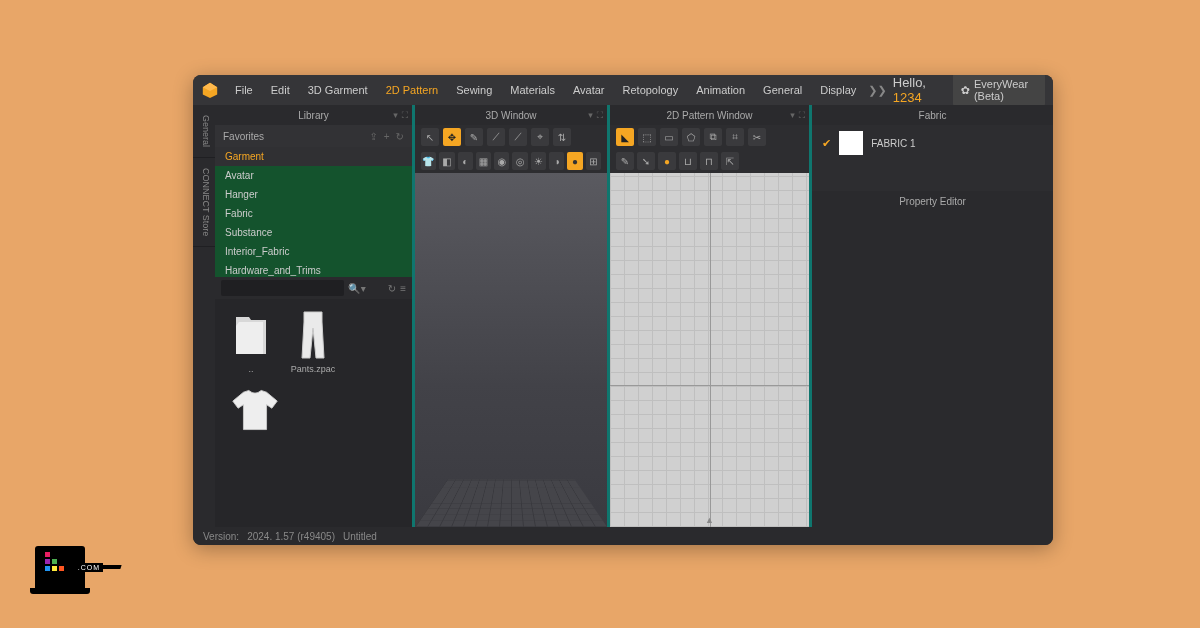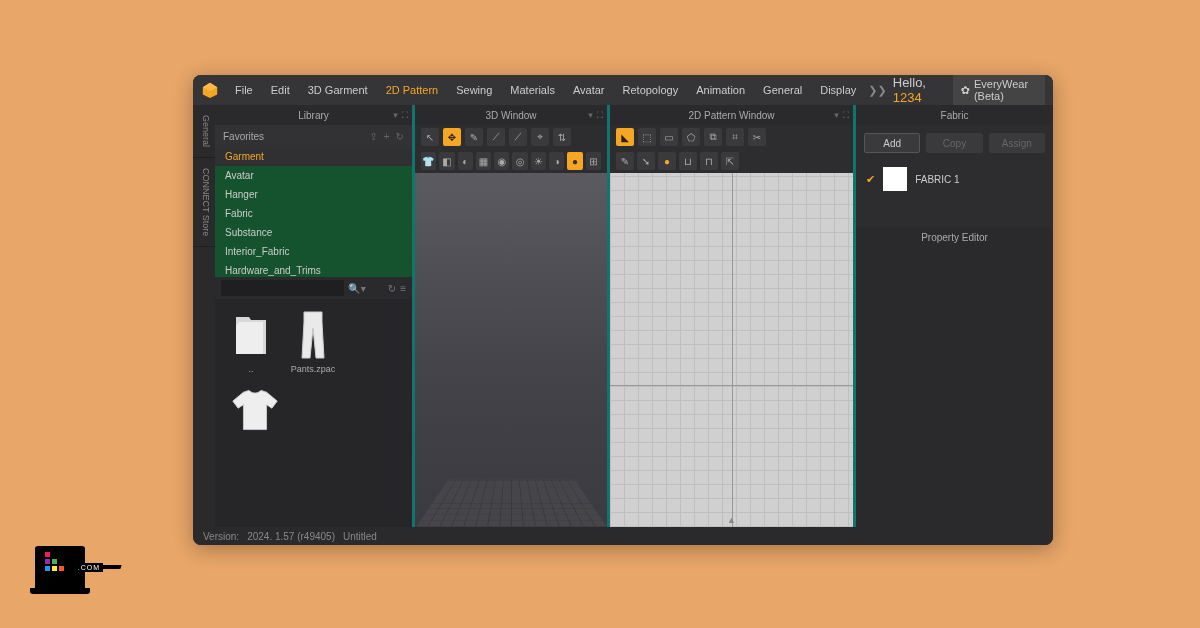--- a/index.html
+++ b/index.html
@@ -30,21 +30,21 @@
 .thumb-area{flex:1;background:#262629;padding:10px;display:flex;flex-wrap:wrap;gap:10px;align-content:flex-start}
 .thumb{width:52px;display:flex;flex-direction:column;align-items:center;gap:3px;font-size:9px;color:#aaa}
 .thumb-img{width:48px;height:52px;display:flex;align-items:center;justify-content:center}
 .viewport3d{width:195px}
 .toolbar{height:24px;background:#2d2d30;display:flex;align-items:center;padding:0 6px;gap:4px}
 .tool-btn{width:18px;height:18px;background:#3a3a3d;border-radius:2px;display:flex;align-items:center;justify-content:center;font-size:10px;color:#aaa;cursor:pointer}
 .tool-btn.hl{background:#f5a623;color:#222}
 .toolbar2{height:24px;background:#2d2d30;display:flex;align-items:center;padding:0 6px;gap:3px}
 .view3d{flex:1;background:linear-gradient(to bottom,#5a5a60 0%,#424248 60%,#3a3a40 100%);position:relative}
 .floor{position:absolute;bottom:0;left:0;right:0;height:35%;background:repeating-linear-gradient(0deg,#38383d 0,#38383d 1px,transparent 1px,transparent 12px),repeating-linear-gradient(90deg,#38383d 0,#38383d 1px,transparent 1px,transparent 12px),#45454a;transform:perspective(200px) rotateX(55deg);transform-origin:bottom}
-.viewport2d{width:246px}
+.viewport2d{width:202px}
 .view2d{flex:1;background:repeating-linear-gradient(0deg,#bfbfbf 0,#bfbfbf 1px,transparent 1px,transparent 14px),repeating-linear-gradient(90deg,#bfbfbf 0,#bfbfbf 1px,transparent 1px,transparent 14px),#d0d0d0;position:relative}
 .view2d::before{content:'';position:absolute;left:50%;top:0;bottom:0;width:1px;background:#999}
 .view2d::after{content:'';position:absolute;top:60%;left:0;right:0;height:1px;background:#999}
 .right-panels{flex:1;display:flex;flex-direction:column}
 .fabric-panel{display:flex;flex-direction:column}
 .btn-row{display:flex;gap:6px;padding:8px}
 .fbtn{flex:1;height:20px;background:#3a3a3d;border:1px solid #555;border-radius:2px;color:#ccc;font-size:10px;display:flex;align-items:center;justify-content:center;cursor:pointer}
 .fbtn.dis{color:#666;border-color:#3a3a3d}
 .fabric-item{display:flex;align-items:center;gap:8px;padding:6px 10px;font-size:10px;color:#ccc}
 .check{color:#f5a623;font-size:11px}
@@ -223,25 +223,20 @@
       <div class="view2d">
         <div class="arrow-up">▲</div>
       </div>
     </div>
 
     <div class="right-panels">
       <div class="fabric-panel">
         <div class="panel-header">
           <span>Fabric</span>
         </div>
-        <div class="btn-row">
-          <div class="fbtn">Add</div>
-          <div class="fbtn dis">Copy</div>
-          <div class="fbtn dis">Assign</div>
-        </div>
         <div class="fabric-item">
           <span class="check">✔</span>
           <div class="swatch"></div>
           <span>FABRIC 1</span>
         </div>
         <div style="height:30px"></div>
       </div>
       <div class="panel-header">
         <span>Property Editor</span>
       </div>

